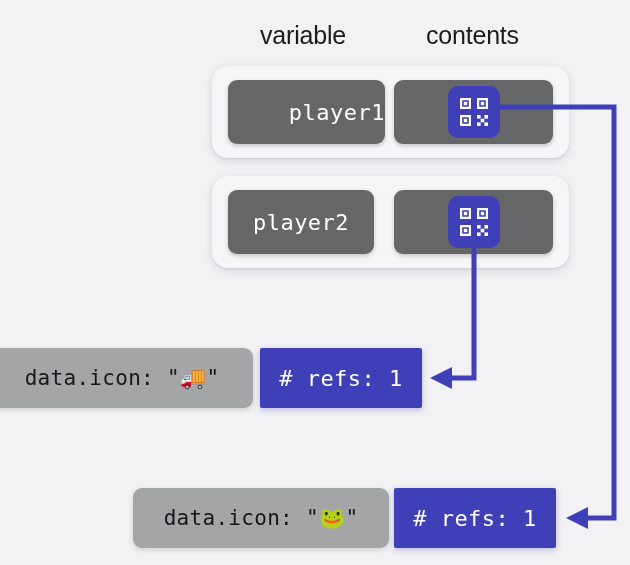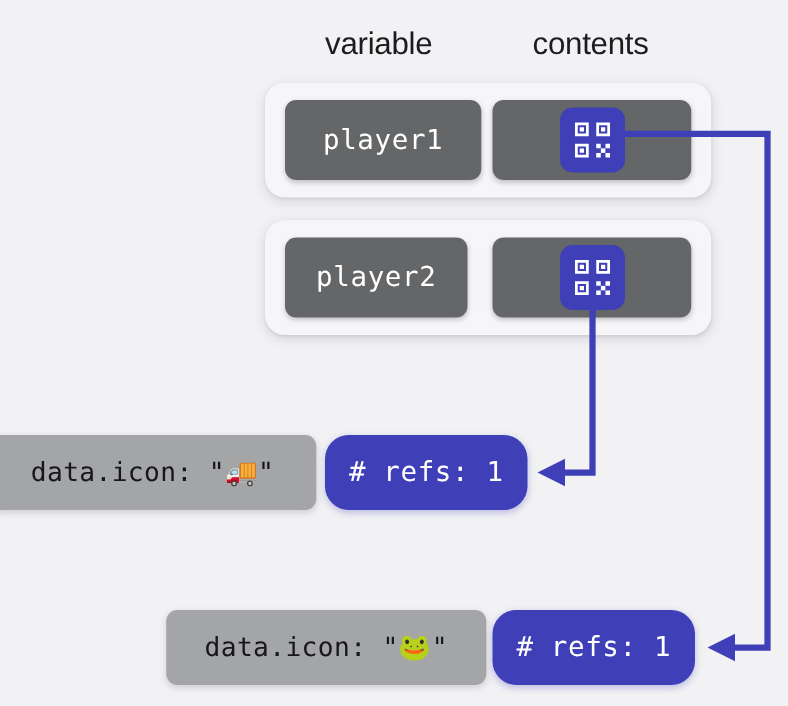--- a/index.html
+++ b/index.html
@@ -54,21 +54,21 @@
     justify-content: center;
     box-shadow: 0 2px 4px rgba(70,70,80,0.28);
   }
   .var-cell .var-label {
     font-family: "DejaVu Sans Mono", "Liberation Mono", monospace;
     font-size: 22px;
     color: #ffffff;
     letter-spacing: 0.5px;
     white-space: nowrap;
   }
-  #var-cell-1 { left: 228px; top: 80px; width: 157px; height: 64px; }
+  #var-cell-1 { left: 228px; top: 80px; width: 157px; height: 64px; justify-content: flex-end; }
   #var-cell-2 { left: 228px; top: 190px; width: 146px; height: 64px; }
 
   
   .contents-cell {
     position: absolute;
     background: #646668;
     border-radius: 9px;
     display: flex;
     align-items: center;
     justify-content: center;
@@ -113,21 +113,21 @@
     font-size: 21px;
     line-height: 1;
   }
   #heap-cell-1 { left: -9px; top: 348px; width: 262px; height: 60px; }
   #heap-cell-2 { left: 133px; top: 488px; width: 256px; height: 60px; }
 
   
   .refs-cell {
     position: absolute;
     background: #3f3fb8;
-    border-radius: 19px;
+    border-radius: 2px;
     display: flex;
     align-items: center;
     justify-content: center;
     box-shadow: 0 2px 6px rgba(63,63,184,0.30);
   }
   .refs-cell .refs-label {
     font-family: "DejaVu Sans Mono", "Liberation Mono", monospace;
     font-size: 22px;
     color: #ffffff;
     white-space: nowrap;

